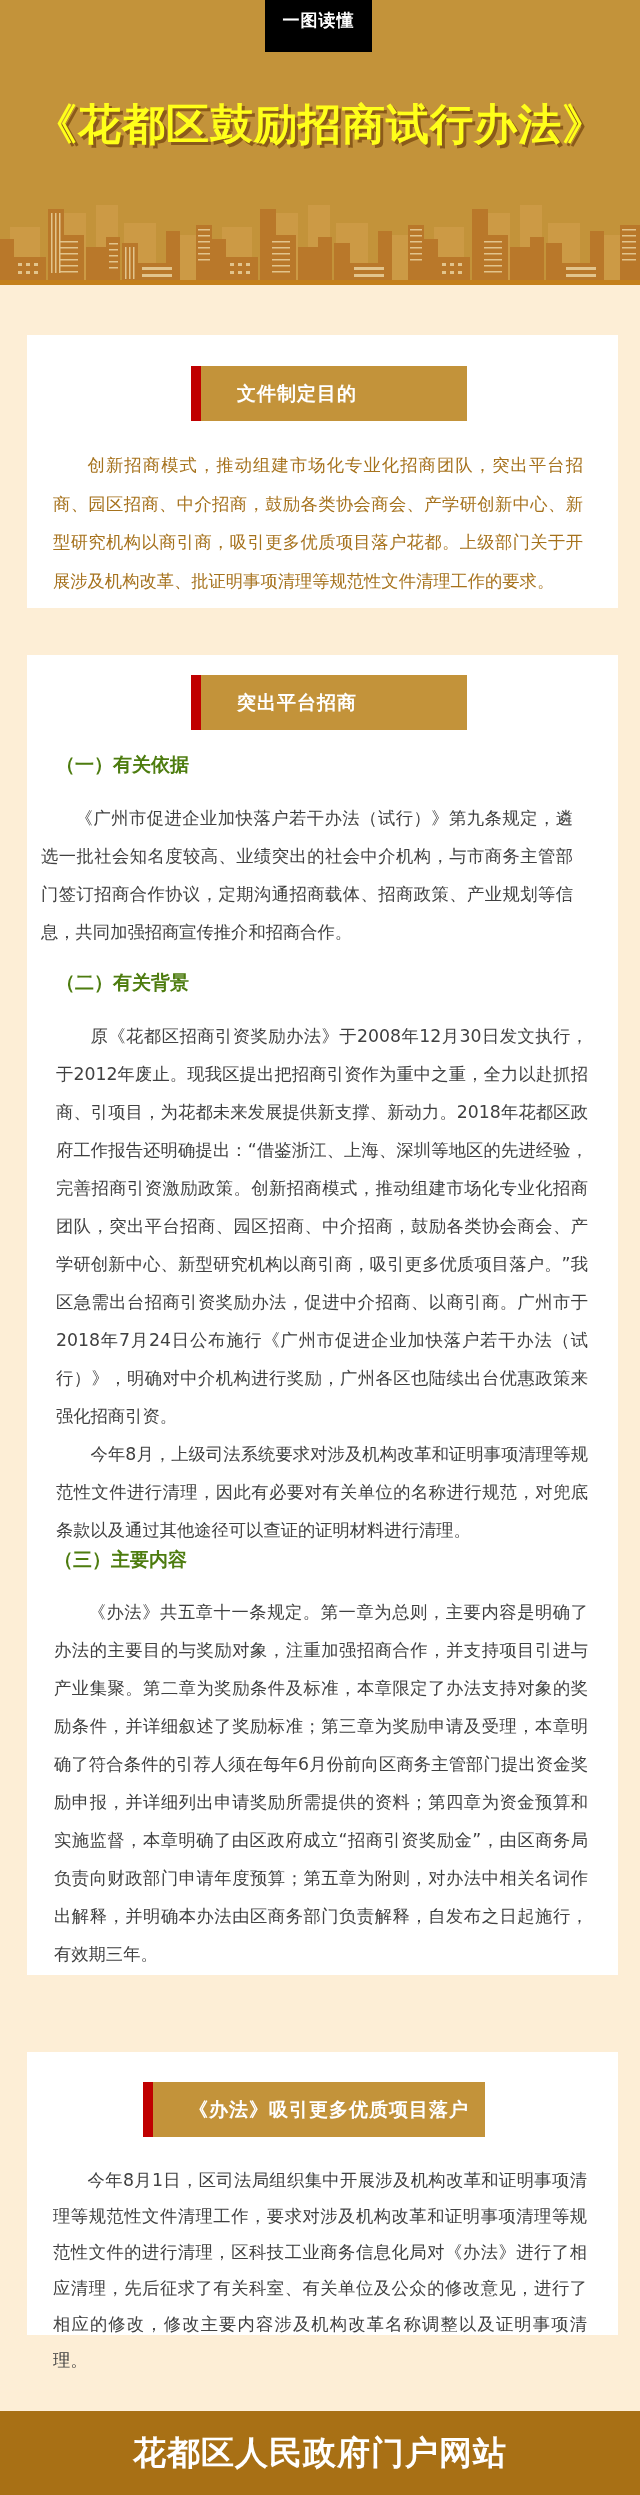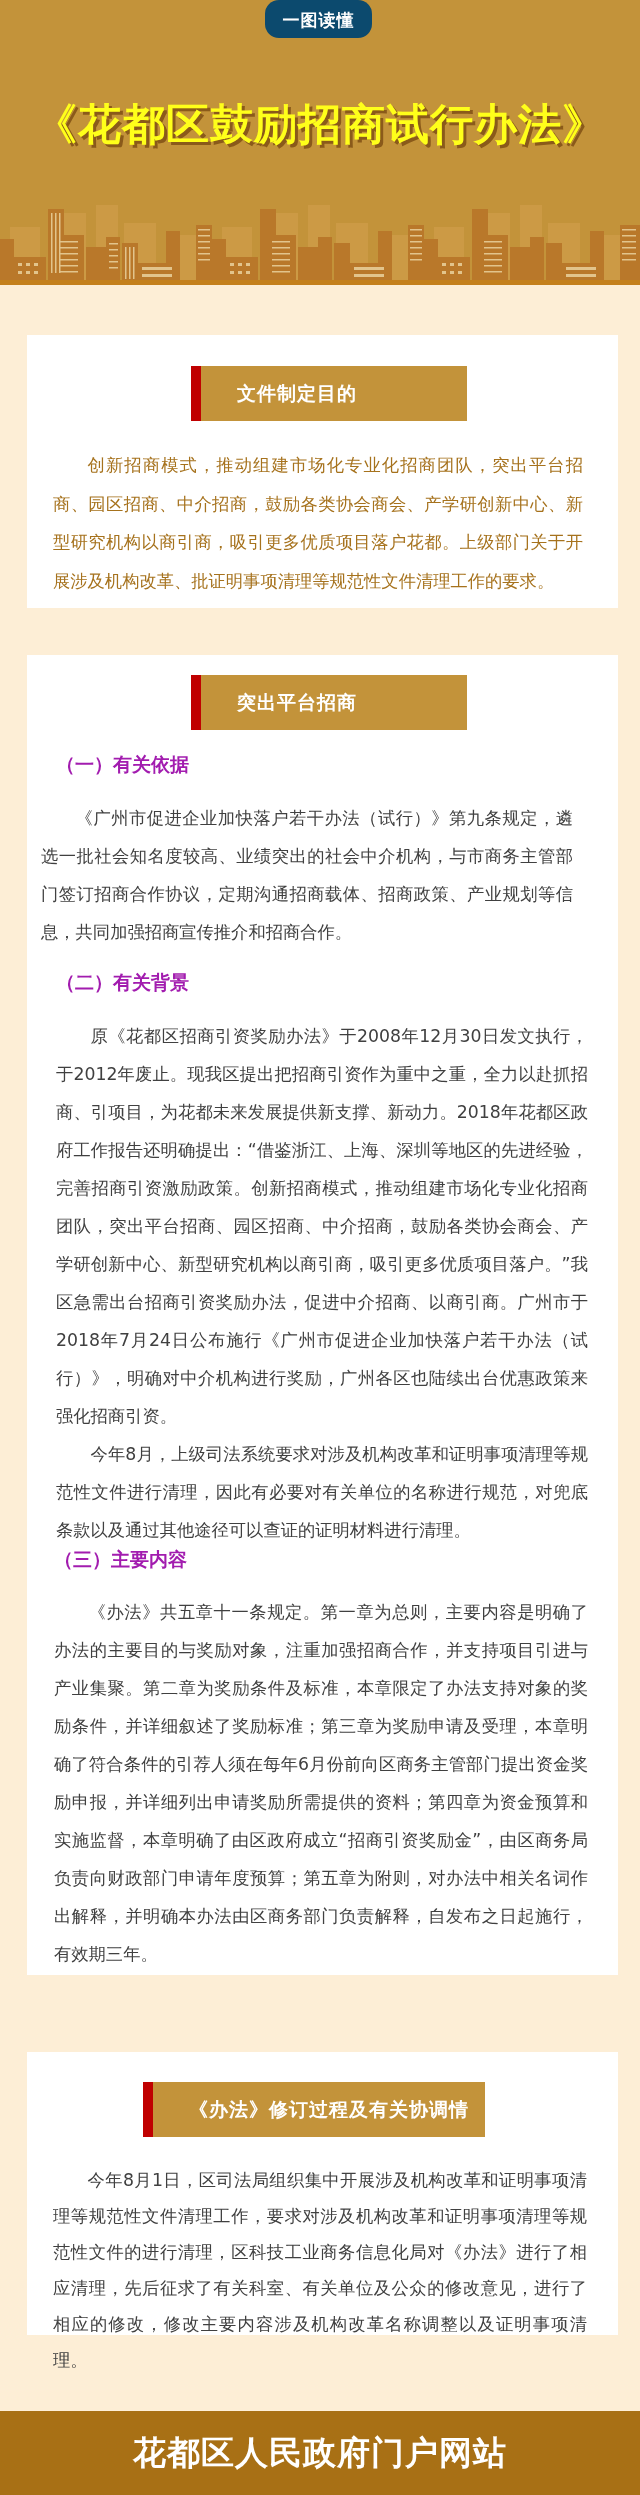--- a/index.html
+++ b/index.html
@@ -10,29 +10,28 @@
   .hero {
     position: relative;
     width: 640px;
     height: 285px;
     background: #c3933a;
     overflow: hidden;
   }
   .hero-badge {
     position: absolute;
     left: 265px; top: 0;
-    width: 107px; height: 38px;
-    background: #0c4a6e;
+    width: 107px; height: 52px;
+    background: #000000;
     color: #fff;
     font-size: 17px;
     font-weight: bold;
     text-align: center;
     line-height: 40px;
     letter-spacing: 1px;
-    border-radius: 14px;
   }
   .hero-title {
     position: absolute;
     left: 0; top: 96px;
     width: 640px;
     text-align: center;
     color: #ffff1a;
     font-size: 43px;
     font-weight: bold;
     letter-spacing: 1px;
@@ -69,21 +68,21 @@
     text-indent: 2em;
     color: #404040;
     text-align: justify;
   }
   .para.gold { color: #a6721d; left: 53px; line-height: 38.5px; }
   .sub-head {
     position: absolute;
     left: 55px;
     font-size: 19px;
     font-weight: bold;
-    color: #a21caf;
+    color: #4d7c0f;
   }
 
   
   .footer {
     position: absolute;
     left: 0; top: 2411px;
     width: 640px; height: 84px;
     background: #a87015;
     color: #fff;
     text-align: center;
@@ -246,18 +245,18 @@
 
     <h3 class="sub-head" style="top:315px;left:29px;">（二）有关背景</h3>
     <p class="para" style="top:362px;left:29px;width:532px;">原《花都区招商引资奖励办法》于2008年12月30日发文执行，于2012年废止。现我区提出把招商引资作为重中之重，全力以赴抓招商、引项目，为花都未来发展提供新支撑、新动力。2018年花都区政府工作报告还明确提出：“借鉴浙江、上海、深圳等地区的先进经验，完善招商引资激励政策。创新招商模式，推动组建市场化专业化招商团队，突出平台招商、园区招商、中介招商，鼓励各类协会商会、产学研创新中心、新型研究机构以商引商，吸引更多优质项目落户。”我区急需出台招商引资奖励办法，促进中介招商、以商引商。广州市于2018年7月24日公布施行《广州市促进企业加快落户若干办法（试行）》，明确对中介机构进行奖励，广州各区也陆续出台优惠政策来强化招商引资。</p>
     <p class="para" style="top:780px;left:29px;width:532px;">今年8月，上级司法系统要求对涉及机构改革和证明事项清理等规范性文件进行清理，因此有必要对有关单位的名称进行规范，对兜底条款以及通过其他途径可以查证的证明材料进行清理。</p>
 
     <h3 class="sub-head" style="top:892px;left:27px;">（三）主要内容</h3>
     <p class="para" style="top:938px;left:27px;width:534px;">《办法》共五章十一条规定。第一章为总则，主要内容是明确了办法的主要目的与奖励对象，注重加强招商合作，并支持项目引进与产业集聚。第二章为奖励条件及标准，本章限定了办法支持对象的奖励条件，并详细叙述了奖励标准；第三章为奖励申请及受理，本章明确了符合条件的引荐人须在每年6月份前向区商务主管部门提出资金奖励申报，并详细列出申请奖励所需提供的资料；第四章为资金预算和实施监督，本章明确了由区政府成立“招商引资奖励金”，由区商务局负责向财政部门申请年度预算；第五章为附则，对办法中相关名词作出解释，并明确本办法由区商务部门负责解释，自发布之日起施行，有效期三年。</p>
   </section>
 
   <section class="card" style="top:2052px;height:283px;">
-    <h2 class="sec-head" style="left:116px;top:30px;width:342px;">《办法》修订过程及有关协调情况</h2>
+    <h2 class="sec-head" style="left:116px;top:30px;width:342px;">《办法》吸引更多优质项目落户</h2>
     <p class="para" style="top:110px;left:26px;width:534px;line-height:36px;">今年8月1日，区司法局组织集中开展涉及机构改革和证明事项清理等规范性文件清理工作，要求对涉及机构改革和证明事项清理等规范性文件的进行清理，区科技工业商务信息化局对《办法》进行了相应清理，先后征求了有关科室、有关单位及公众的修改意见，进行了相应的修改，修改主要内容涉及机构改革名称调整以及证明事项清理。</p>
   </section>
 
   <footer class="footer">花都区人民政府门户网站</footer>
 </div>
 
 </body></html>

